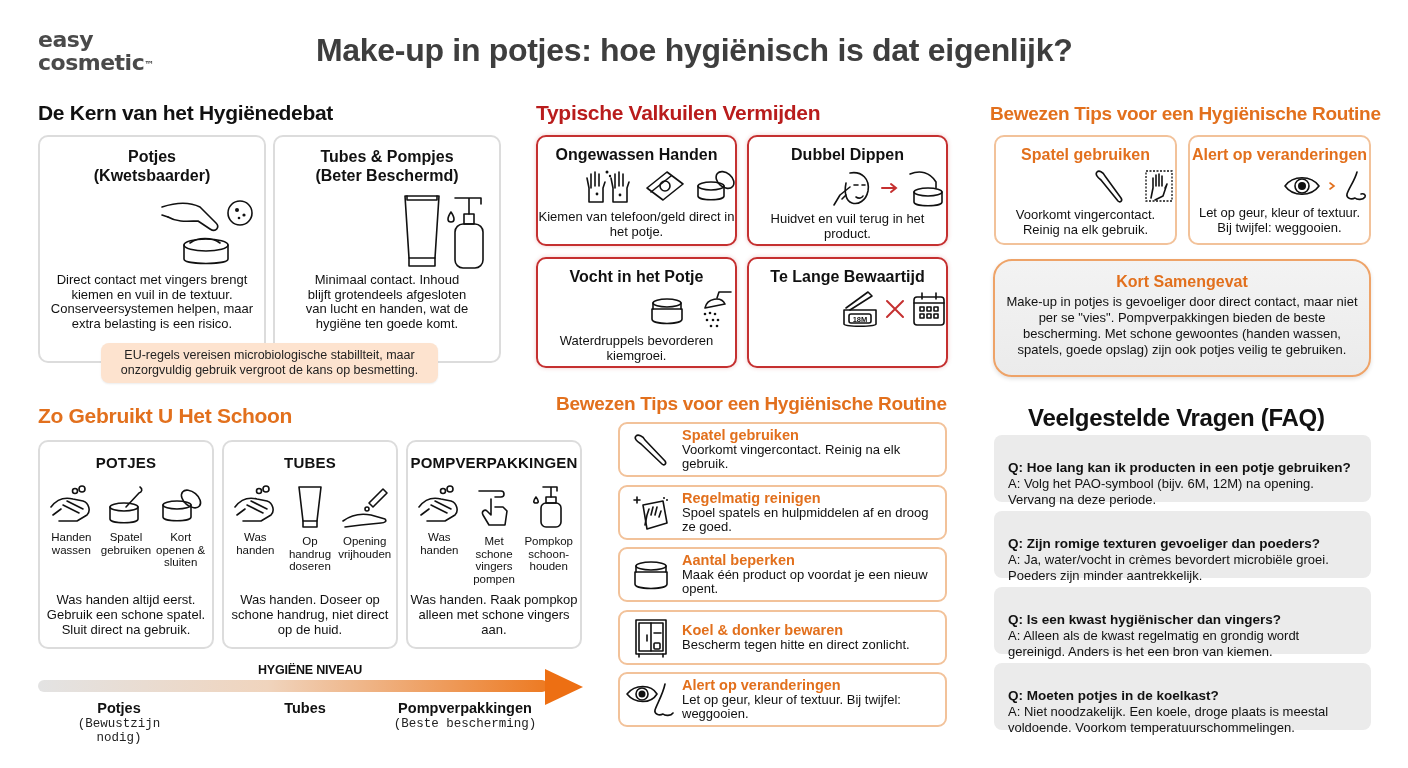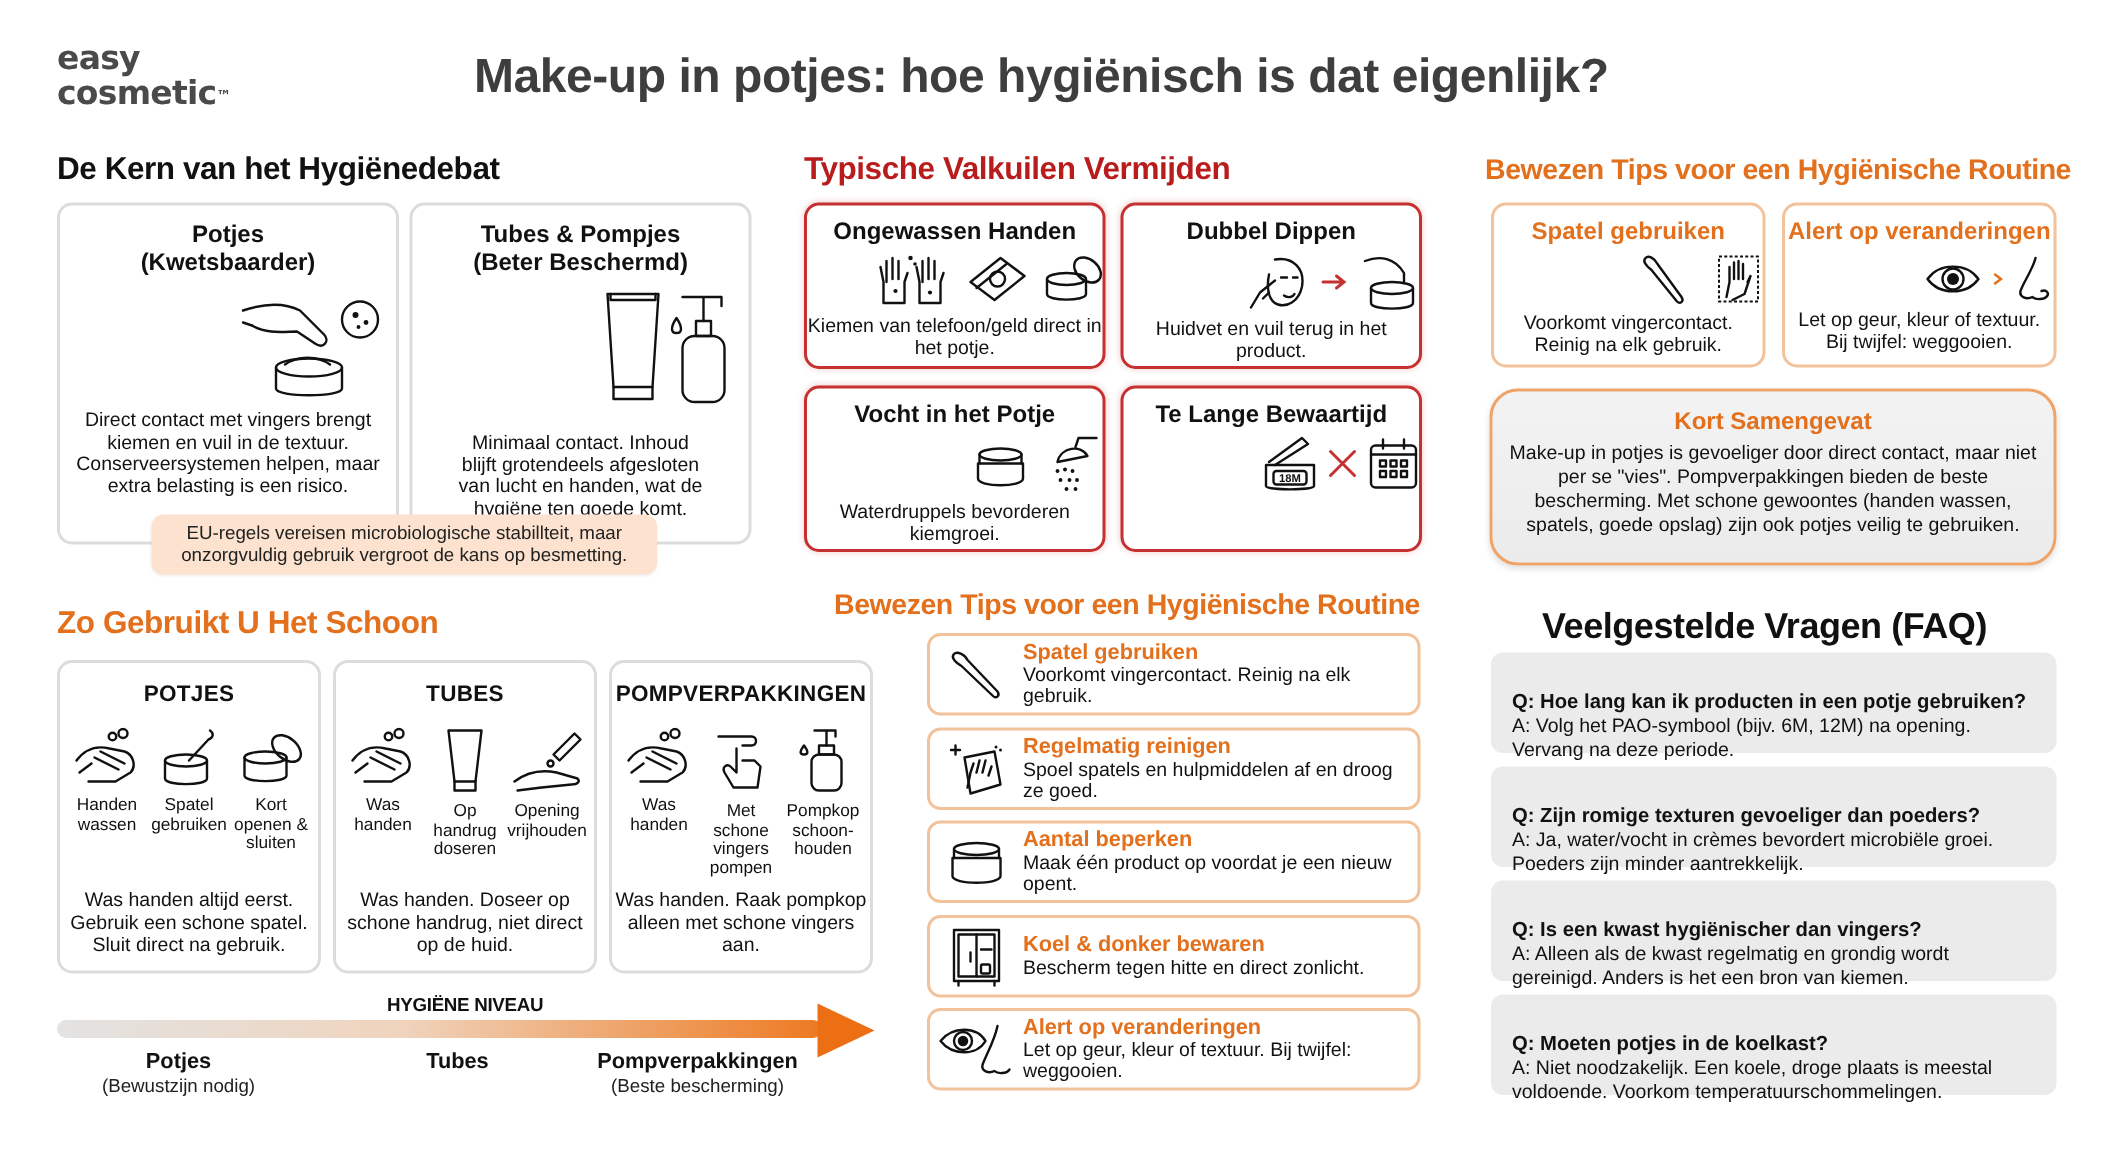--- a/index.html
+++ b/index.html
@@ -50,21 +50,21 @@
 
     .faq { position: absolute; left: 994px; width: 377px; background: #ebebeb; border-radius: 8px; padding: 25px 14px; }
     .faq b { display: block; font-size: 13.5px; line-height: 16px; }
     .faq span { display: block; font-size: 13px; line-height: 16px; }
 
     .hyg-label { left: 258px; top: 663px; font-size: 12.5px; font-weight: 700; letter-spacing: -0.2px; }
     .arrow-bar { left: 38px; top: 680px; width: 510px; height: 12px; border-radius: 6px; background: linear-gradient(90deg, #e3e3e3 0%, #f0d4bd 45%, #ed7a22 100%); }
     .arrow-head { left: 545px; top: 669px; width: 0; height: 0; border-top: 18px solid transparent; border-bottom: 18px solid transparent; border-left: 38px solid #ed6f13; }
     .lvl { text-align: center; }
     .lvl b { display: block; font-size: 14.5px; line-height: 17px; }
-    .lvl span { display: block; font-size: 12.5px; line-height: 14px; color: #222; }
+    .lvl span { display: block; font-size: 12.5px; line-height: 14px; color: #222; font-family: Liberation Mono, monospace; }
   </style>
 </head>
 <body>
 
 <div class="abs logo">
   <div>easy</div>
   <div><span>cosmetic</span><sup>™</sup></div>
 </div>
 <h1 class="abs main-title">Make-up in potjes: hoe hygiënisch is dat eigenlijk?</h1>
 
@@ -94,21 +94,21 @@
     <svg width="110" height="78" viewBox="0 0 110 78">
       <path class="s" d="M16 4 L50 4 L46 66 L20 66 Z"></path>
       <path class="s" d="M18 4 L18 8 L48 8 L48 4"></path>
       <path class="s" d="M20 66 L20 74 L46 74 L46 66"></path>
       <path class="s" d="M62 20 C58 26 58 30 62 30 C66 30 66 26 62 20 Z"></path>
       <path class="s" d="M66 6 L92 6 L92 12 M80 6 L80 22"></path>
       <rect class="s" x="75" y="22" width="10" height="10"></rect>
       <rect class="s" x="66" y="32" width="28" height="44" rx="8"></rect>
     </svg>
   </div>
-  <p style="padding:0 30px; margin-top:17px;">Minimaal contact. Inhoud blijft grotendeels afgesloten van lucht en handen, wat de hygiëne ten goede komt.</p>
+  <p style="padding:0 30px; margin-top:2px;">Minimaal contact. Inhoud blijft grotendeels afgesloten van lucht en handen, wat de hygiëne ten goede komt.</p>
 </div>
 
 <div class="abs eu-note">EU-regels vereisen microbiologische stabillteit, maar onzorgvuldig gebruik vergroot de kans op besmetting.</div>
 
 <div class="abs sec-title red" style="left:536px; top:101px; width:412px;">Typische Valkuilen Vermijden</div>
 
 <div class="card card-red" style="left:536px; top:135px; width:201px; height:111px;">
   <h3 style="margin-top:8px;">Ongewassen Handen</h3>
   <div class="icons" style="gap:8px; margin-top:4px;">
     <svg width="50" height="36" viewBox="0 0 50 36">

